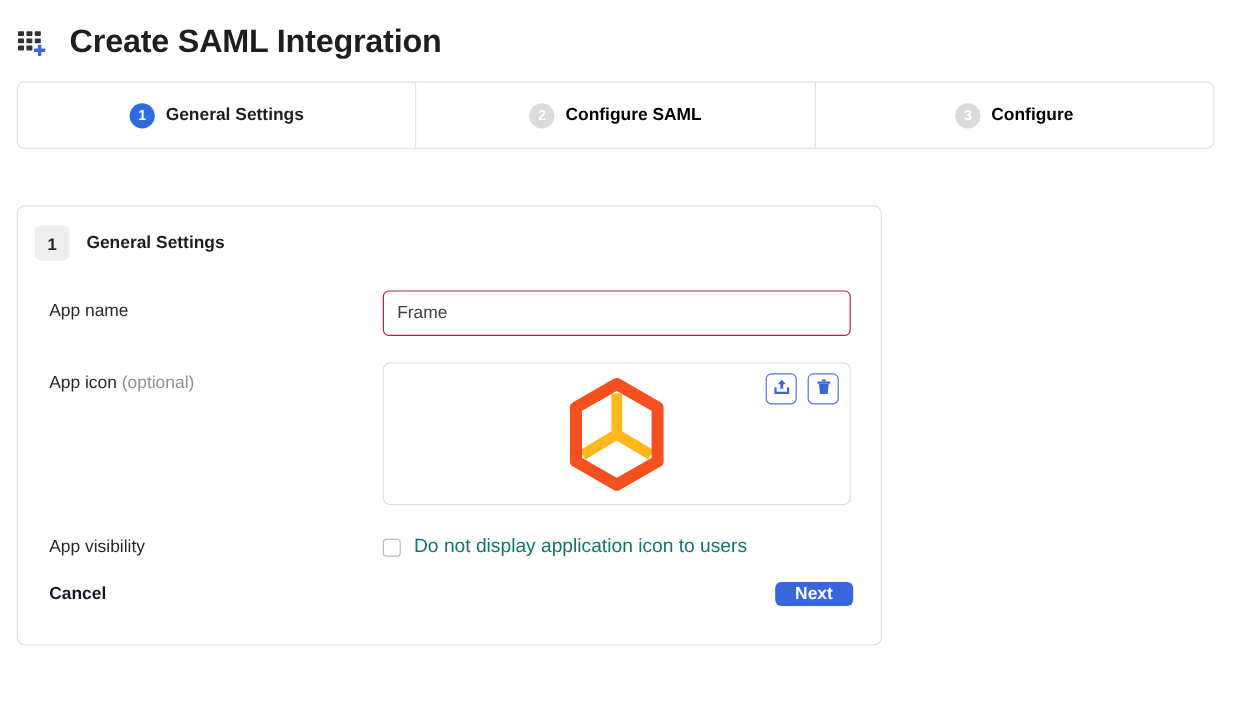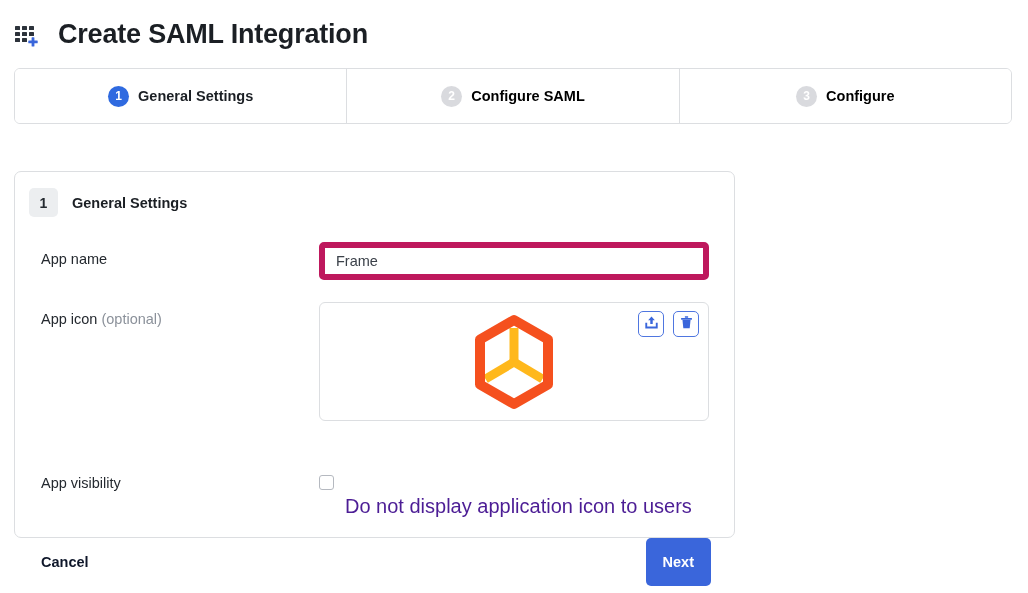--- a/index.html
+++ b/index.html
@@ -145,21 +145,21 @@
   .row-label .optional {
     color: #8b919a;
   }
   .row-field { flex: 1 1 auto; }
 
   .row-appname { margin-top: 25px; }
   .text-input {
     width: 390px;
     height: 38px;
     box-sizing: border-box;
-    border: 6px solid #be185d;
+    border: 1px solid #be185d;
     border-radius: 5px;
     background: #ffffff;
     font-family: "Liberation Sans", sans-serif;
     font-size: 14.5px;
     color: #3b4149;
     padding: 0 11px;
     outline: none;
   }
 
   .row-applogo { margin-top: 22px; }
@@ -210,24 +210,23 @@
     width: 15px;
     height: 15px;
     box-sizing: border-box;
     border: 1px solid #b5b9c0;
     border-radius: 3px;
     background: #ffffff;
     flex: 0 0 auto;
     cursor: pointer;
   }
   .check-label {
-    font-size: 20px;
-    color: #4c1d95;
+    font-size: 16px;
+    color: #0f766e;
     white-space: nowrap;
-    margin-top: 48px;
   }
 
   
   .card-footer {
     display: flex;
     align-items: center;
     justify-content: space-between;
     padding: 20px 23px 0 26px;
   }
   .link-btn {
@@ -242,21 +241,21 @@
   }
   .primary-btn {
     border: none;
     background: #3a66db;
     color: #ffffff;
     font-family: "Liberation Sans", sans-serif;
     font-size: 14.5px;
     font-weight: bold;
     border-radius: 5px;
     padding: 0 17px;
-    height: 48px;
+    height: 20px;
     cursor: pointer;
   }
 </style>
 </head>
 <body>
 
 <div class="page-header">
   <span>
     <svg class="title-icon" viewBox="0 0 26 26" xmlns="http://www.w3.org/2000/svg">
       <g fill="#2d333b">

